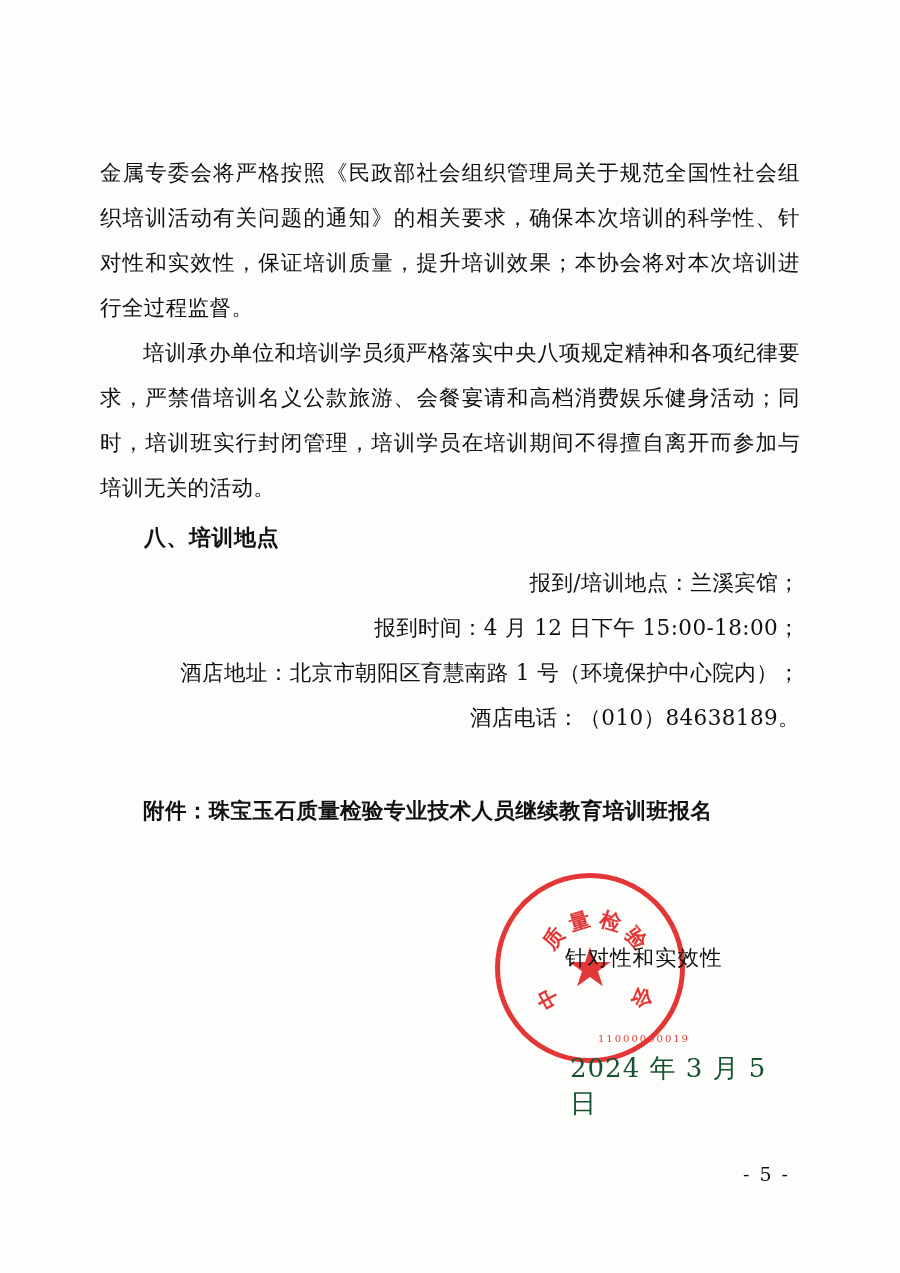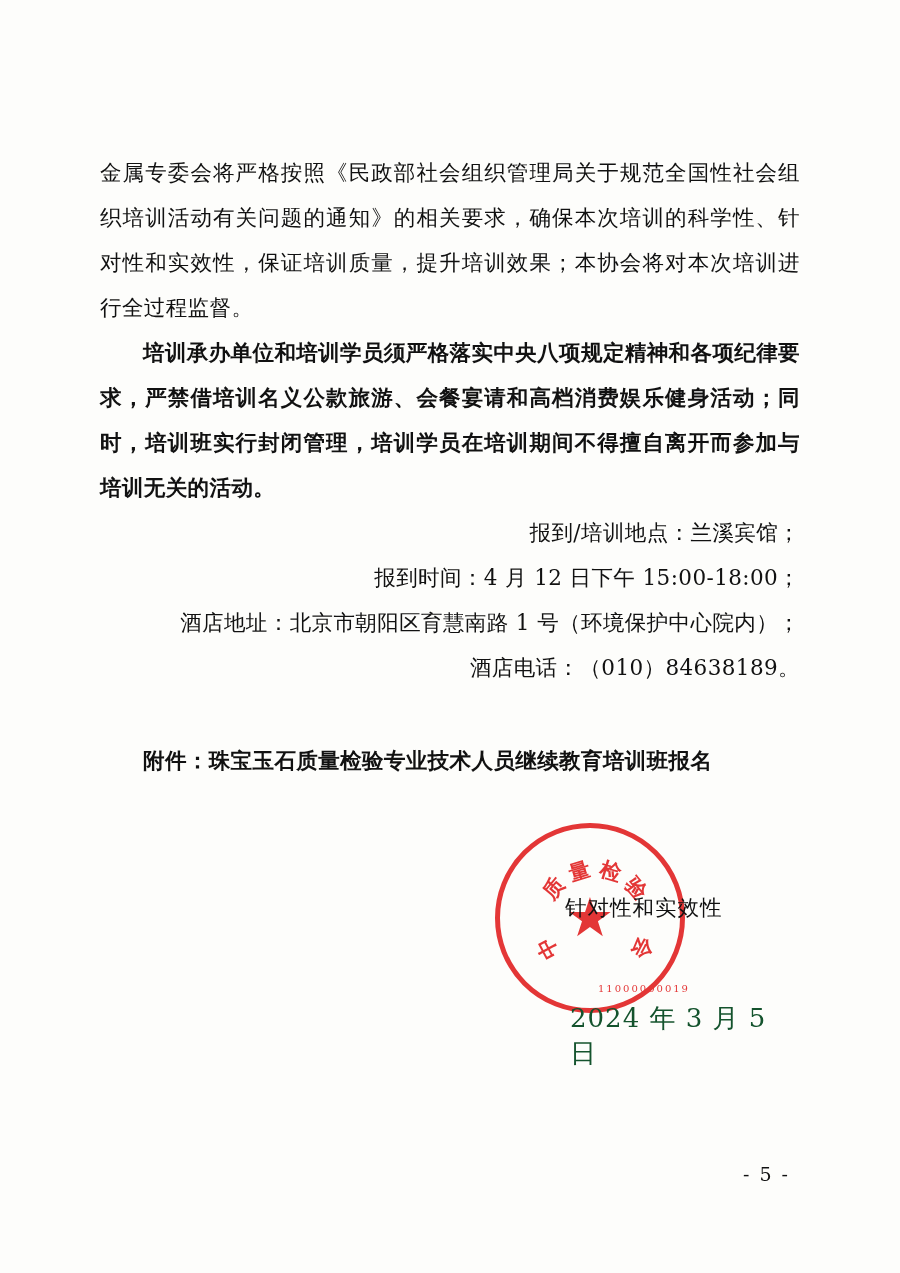--- a/index.html
+++ b/index.html
@@ -28,21 +28,20 @@
     text-align: justify;
     text-justify: inter-ideograph;
     letter-spacing: 0.4px;
     margin: 0;
   }
   .para + .para {
     margin-top: 0;
   }
   .indent {
     text-indent: 2em;
-    font-weight: bold;
   }
   .section-title {
     font-size: 22px;
     line-height: 45px;
     font-weight: bold;
     font-family: "DejaVu Sans", "Liberation Sans", sans-serif;
     text-indent: 2em;
     margin: 5px 0 0 0;
     letter-spacing: 0.5px;
   }
@@ -148,20 +147,21 @@
 </style>
 </head>
 <body>
 
 <div class="page">
 
   <p class="para">金属专委会将严格按照《民政部社会组织管理局关于规范全国性社会组织培训活动有关问题的通知》的相关要求，确保本次培训的科学性、针对性和实效性，保证培训质量，提升培训效果；本协会将对本次培训进行全过程监督。</p>
 
   <p class="para indent">培训承办单位和培训学员须严格落实中央八项规定精神和各项纪律要求，严禁借培训名义公款旅游、会餐宴请和高档消费娱乐健身活动；同时，培训班实行封闭管理，培训学员在培训期间不得擅自离开而参加与培训无关的活动。</p>
 
+  <h2 class="section-title">八、培训地点</h2>
 
   <p class="info-line">报到/培训地点：兰溪宾馆；</p>
   <p class="info-line">报到时间：4 月 12 日下午 15:00-18:00；</p>
   <p class="info-line">酒店地址：北京市朝阳区育慧南路 1 号（环境保护中心院内）；</p>
   <p class="info-line">酒店电话：（010）84638189。</p>
 
   <div class="attach-block">
     <div class="attach-line1">附件：珠宝玉石质量检验专业技术人员继续教育培训班报名</div>
   </div>
 

